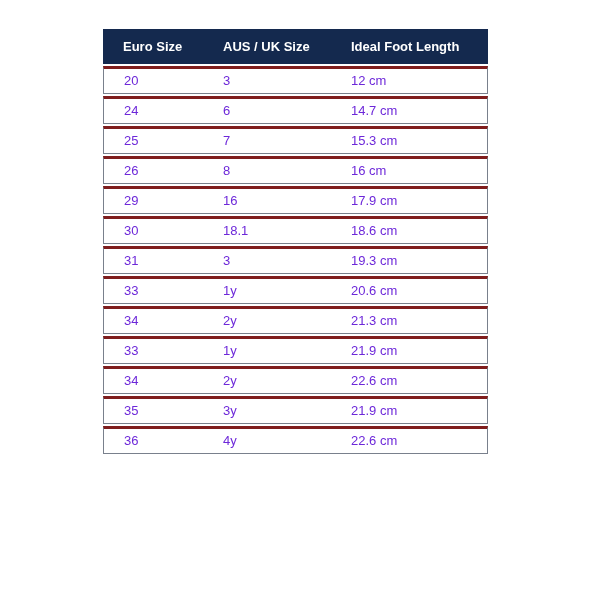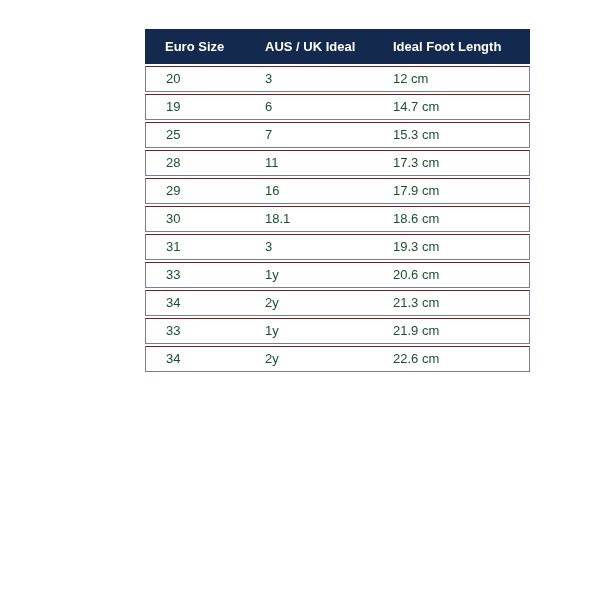--- a/index.html
+++ b/index.html
@@ -7,44 +7,43 @@
     padding: 0;
     background: #ffffff;
     width: 600px;
     height: 600px;
     font-family: "Liberation Sans", sans-serif;
   }
   .table-wrap {
     position: absolute;
     left: 103px;
     top: 27px;
-    margin-left: 42px;
   }
   table.size-table {
     width: 385px;
     table-layout: fixed;
     border-collapse: separate;
     border-spacing: 0 2px;
   }
   table.size-table th {
     background: #14294e;
     color: #ffffff;
     font-size: 13px;
     font-weight: bold;
     text-align: left;
     padding: 10px 0 10px 20px;
     line-height: 15px;
   }
   table.size-table td {
-    color: #14532d;
+    color: #6d28d9;
     font-size: 13px;
     text-align: left;
     padding: 4px 0 4px 20px;
     line-height: 16px;
-    border-top: 1px solid #7f1d1d;
+    border-top: 3px solid #7f1d1d;
     border-bottom: 1px solid #79808c;
     background: #ffffff;
     overflow: hidden;
     white-space: nowrap;
   }
   table.size-table td:first-child { border-left: 1px solid #79808c; }
   table.size-table td:last-child  { border-right: 1px solid #79808c; }
   col.c1 { width: 100px; }
   col.c2 { width: 128px; }
   col.c3 { width: 157px; }
@@ -55,44 +54,44 @@
 <div class="table-wrap">
   <table class="size-table">
     <colgroup>
       <col class="c1">
         <col class="c2">
         <col class="c3">
     </colgroup>
     <thead>
       <tr>
         <th>Euro Size</th>
-        <th>AUS / UK Ideal</th>
+        <th>AUS / UK Size</th>
         <th>Ideal Foot Length</th>
       </tr>
     </thead>
     <tbody>
       <tr>
         <td>20</td>
         <td>3</td>
         <td>12 cm</td>
       </tr>
       <tr>
-        <td>19</td>
+        <td>24</td>
         <td>6</td>
         <td>14.7 cm</td>
       </tr>
       <tr>
         <td>25</td>
         <td>7</td>
         <td>15.3 cm</td>
       </tr>
       <tr>
-        <td>28</td>
-        <td>11</td>
-        <td>17.3 cm</td>
+        <td>26</td>
+        <td>8</td>
+        <td>16 cm</td>
       </tr>
       <tr>
         <td>29</td>
         <td>16</td>
         <td>17.9 cm</td>
       </tr>
       <tr>
         <td>30</td>
         <td>18.1</td>
         <td>18.6 cm</td>
@@ -115,15 +114,25 @@
       <tr>
         <td>33</td>
         <td>1y</td>
         <td>21.9 cm</td>
       </tr>
       <tr>
         <td>34</td>
         <td>2y</td>
         <td>22.6 cm</td>
       </tr>
+      <tr>
+        <td>35</td>
+        <td>3y</td>
+        <td>21.9 cm</td>
+      </tr>
+      <tr>
+        <td>36</td>
+        <td>4y</td>
+        <td>22.6 cm</td>
+      </tr>
     </tbody>
   </table>
 </div>
 
 </body></html>

